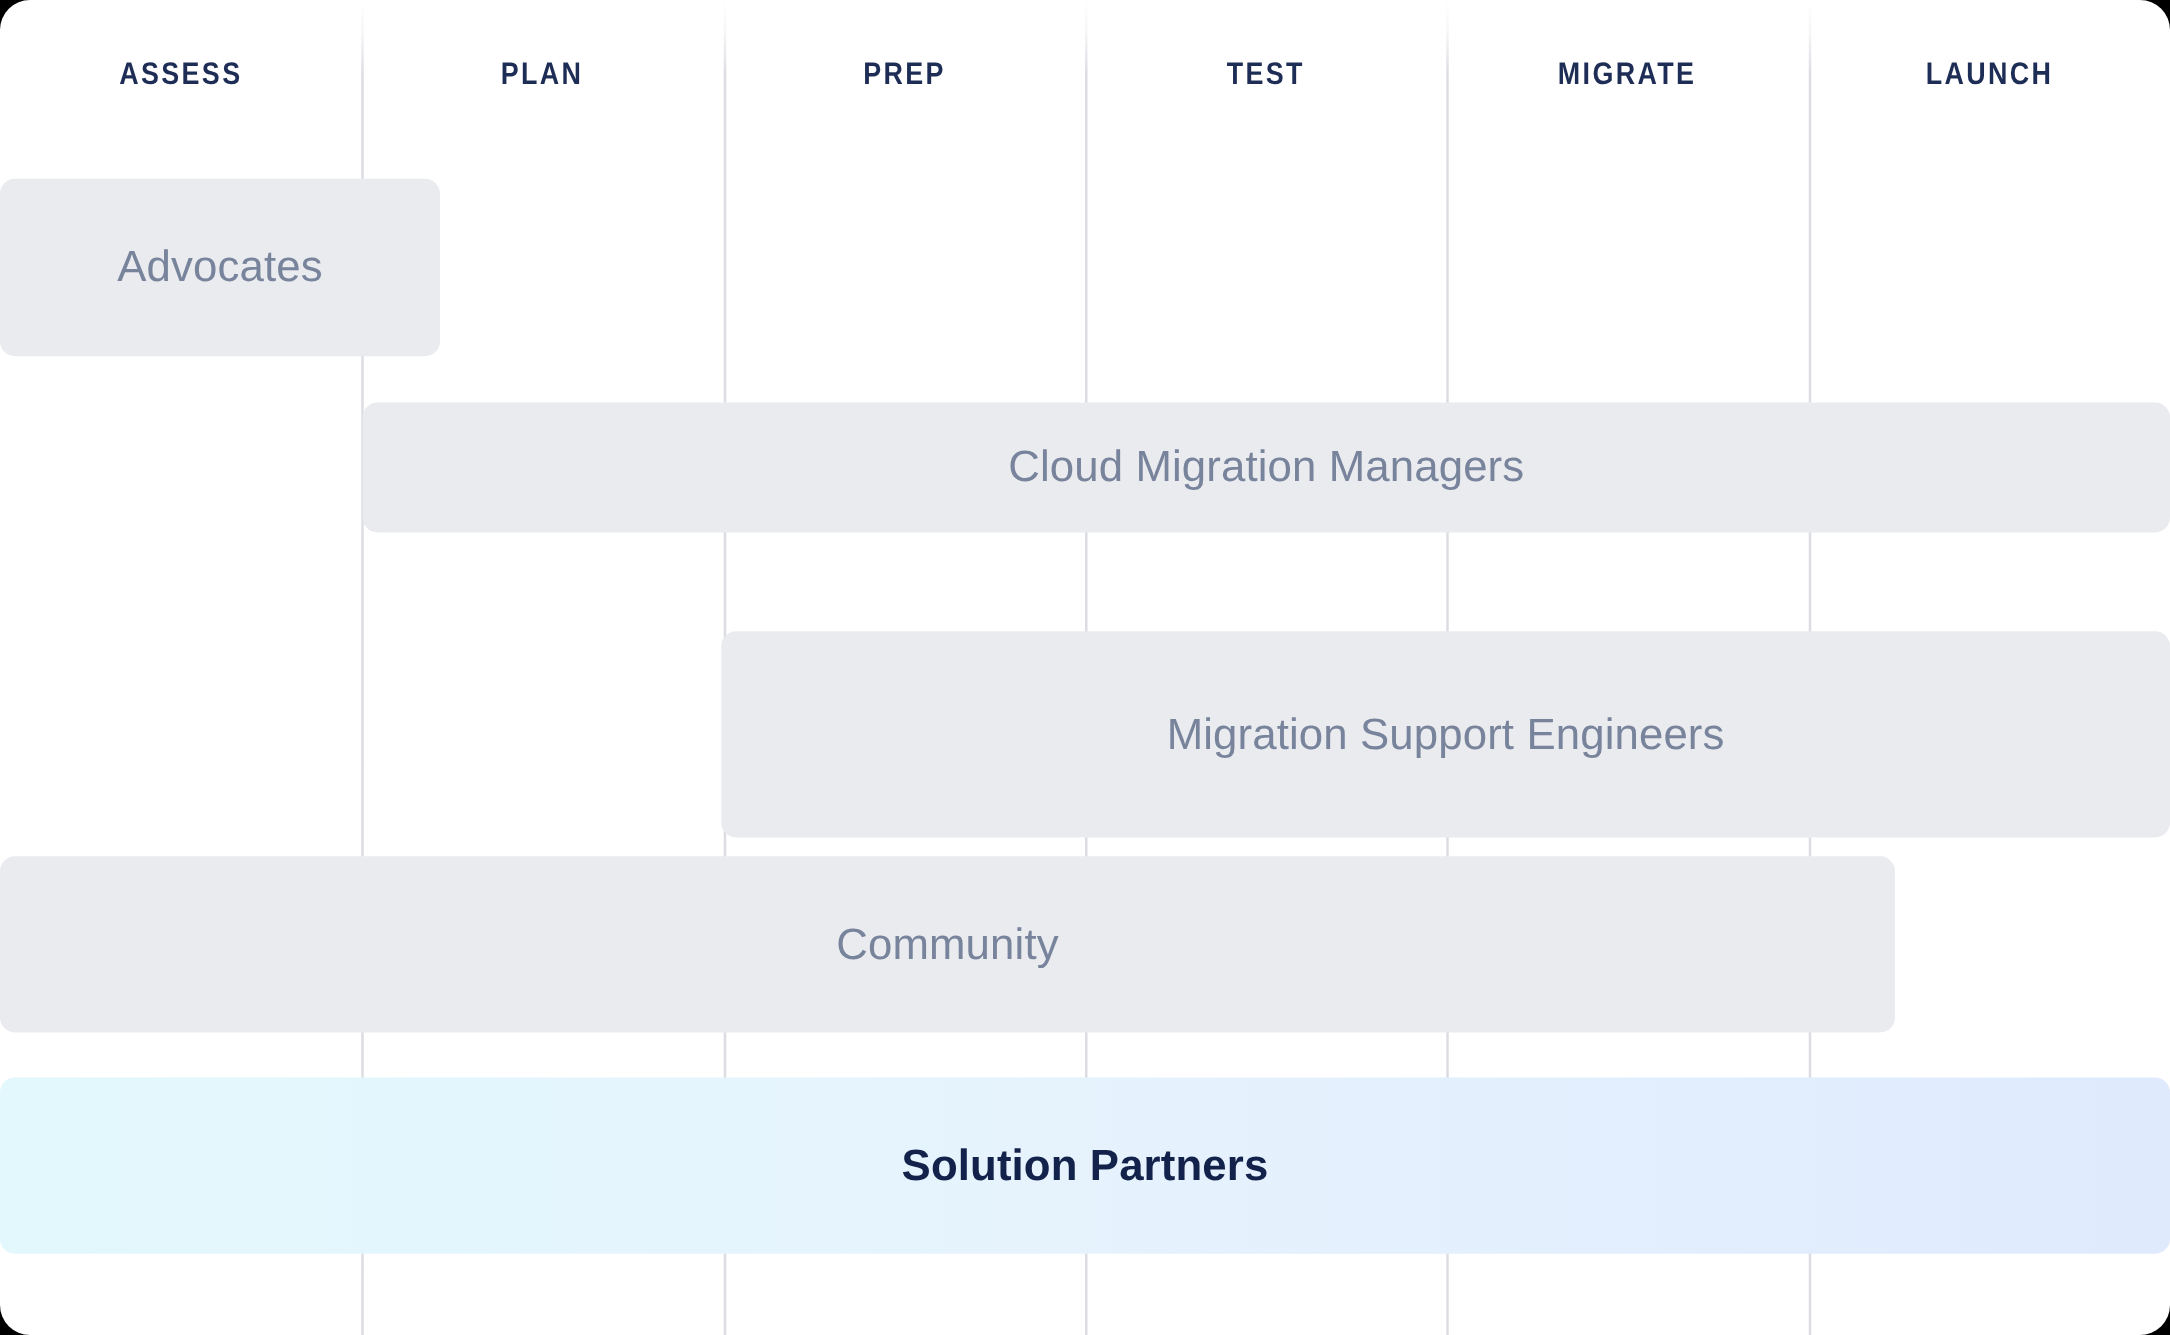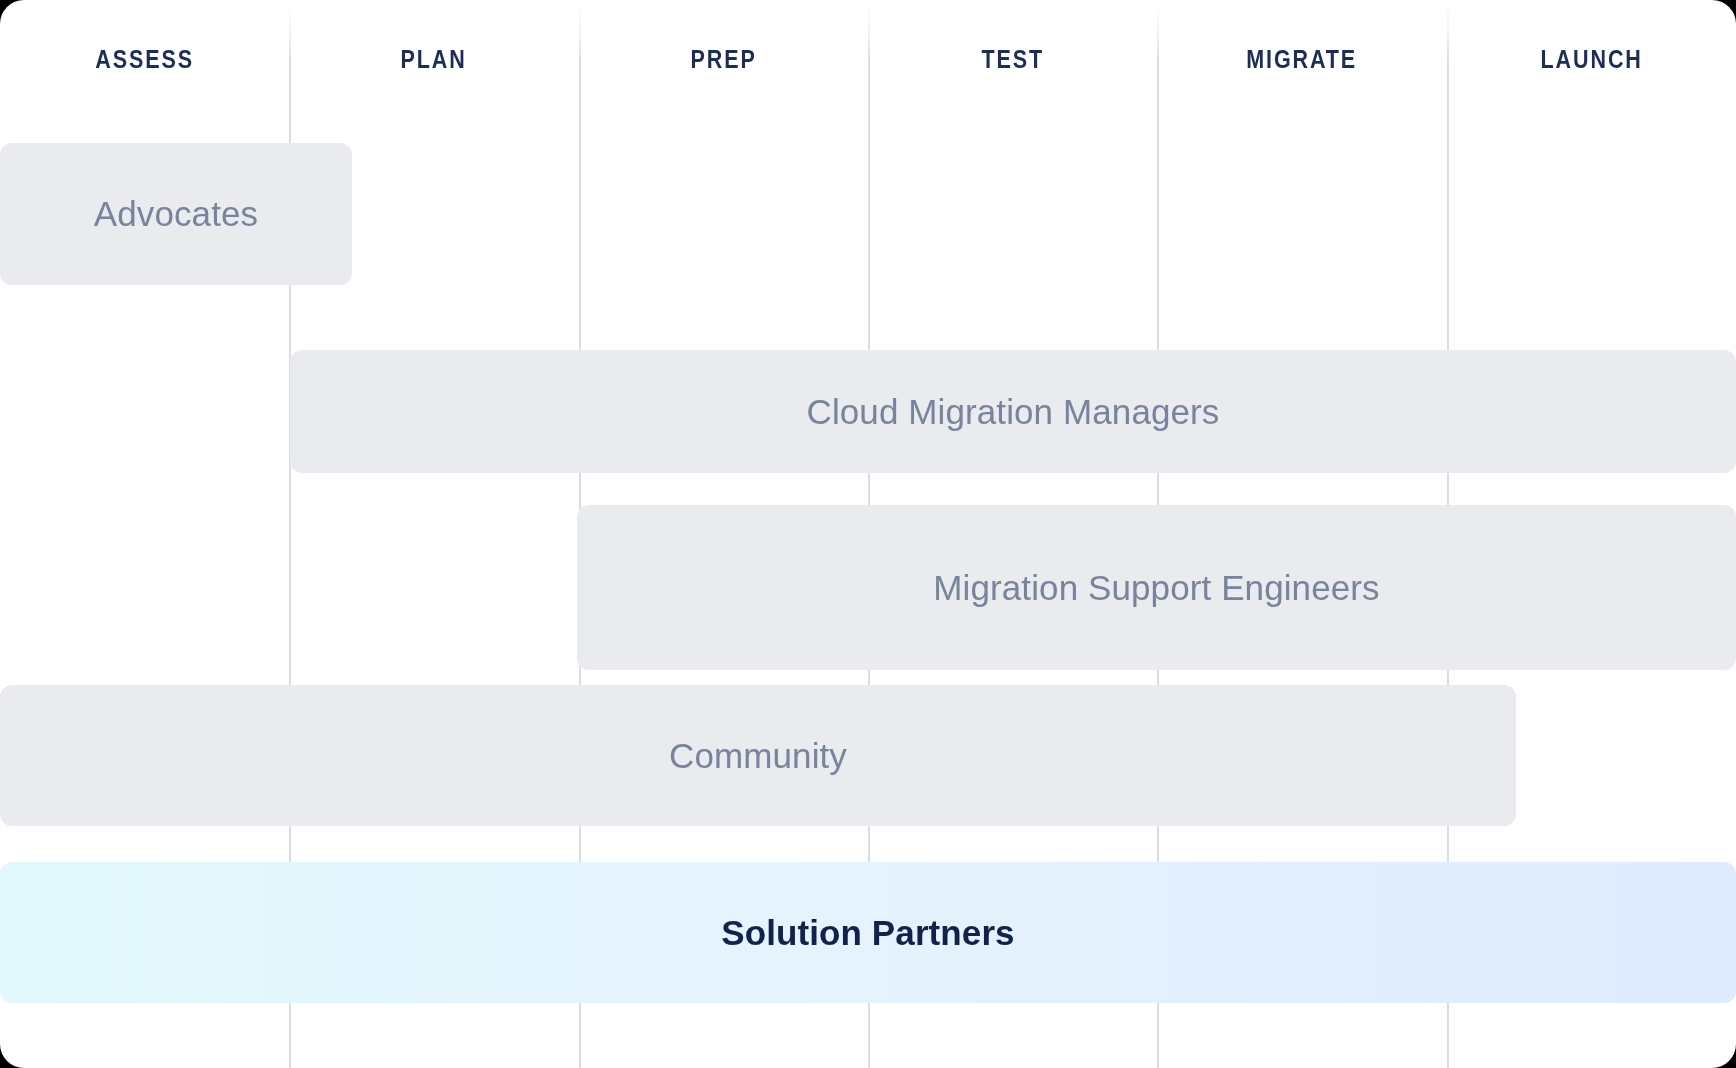--- a/index.html
+++ b/index.html
@@ -97,21 +97,21 @@
   }
   .role-bar.highlight {
     background: linear-gradient(to right, #e2f8fd 0%, #e6f3fd 48%, #dfeafd 100%);
   }
   .role-bar.highlight .role-label {
     color: #13224a;
     font-weight: 700;
   }
 
   #bar-advocates   { left: 0px;   top: 143px; width: 352px;  height: 142px; }
-  #bar-cmm         { left: 290px; top: 322px; width: 1446px; height: 123px; margin-top: 28px; }
+  #bar-cmm         { left: 290px; top: 322px; width: 1446px; height: 104px; }
   #bar-mse         { left: 577px; top: 505px; width: 1159px; height: 165px; }
   #bar-community   { left: 0px;   top: 685px; width: 1516px; height: 141px; }
   #bar-partners    { left: 0px;   top: 862px; width: 1736px; height: 141px; }
 </style>
 </head>
 <body>
 
 <div class="timeline-card">
 
   <div class="columns-layer">

